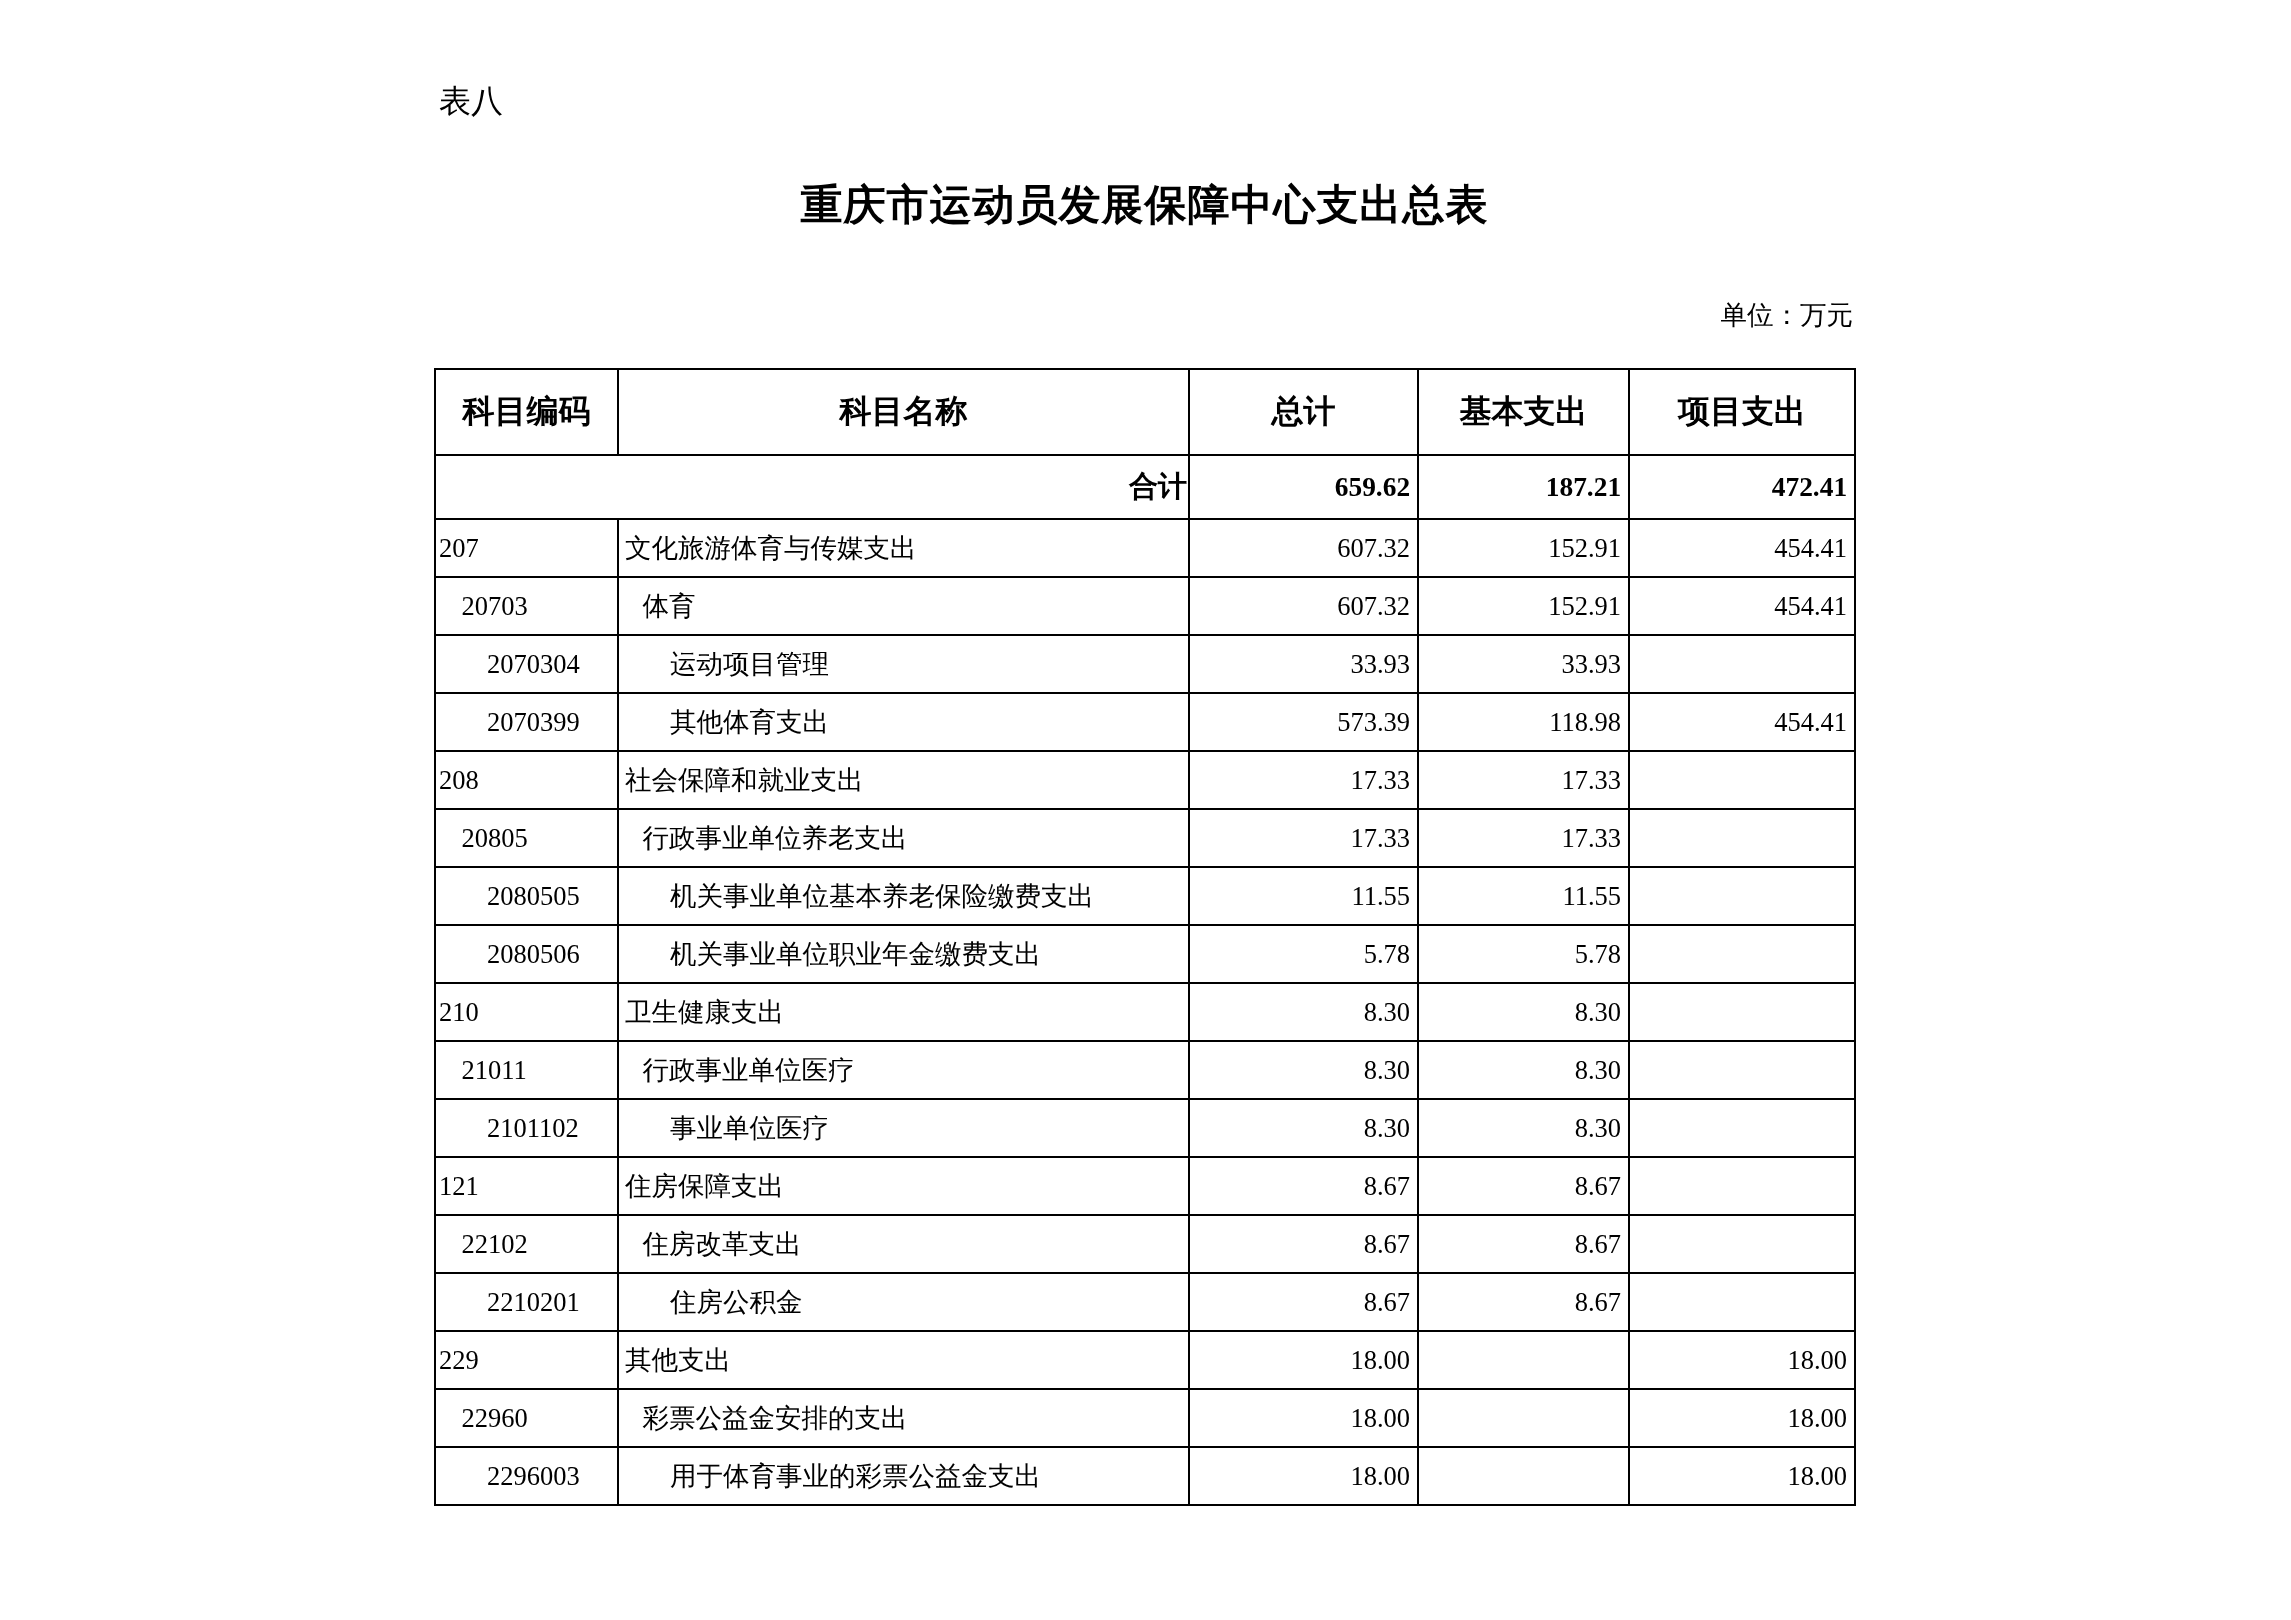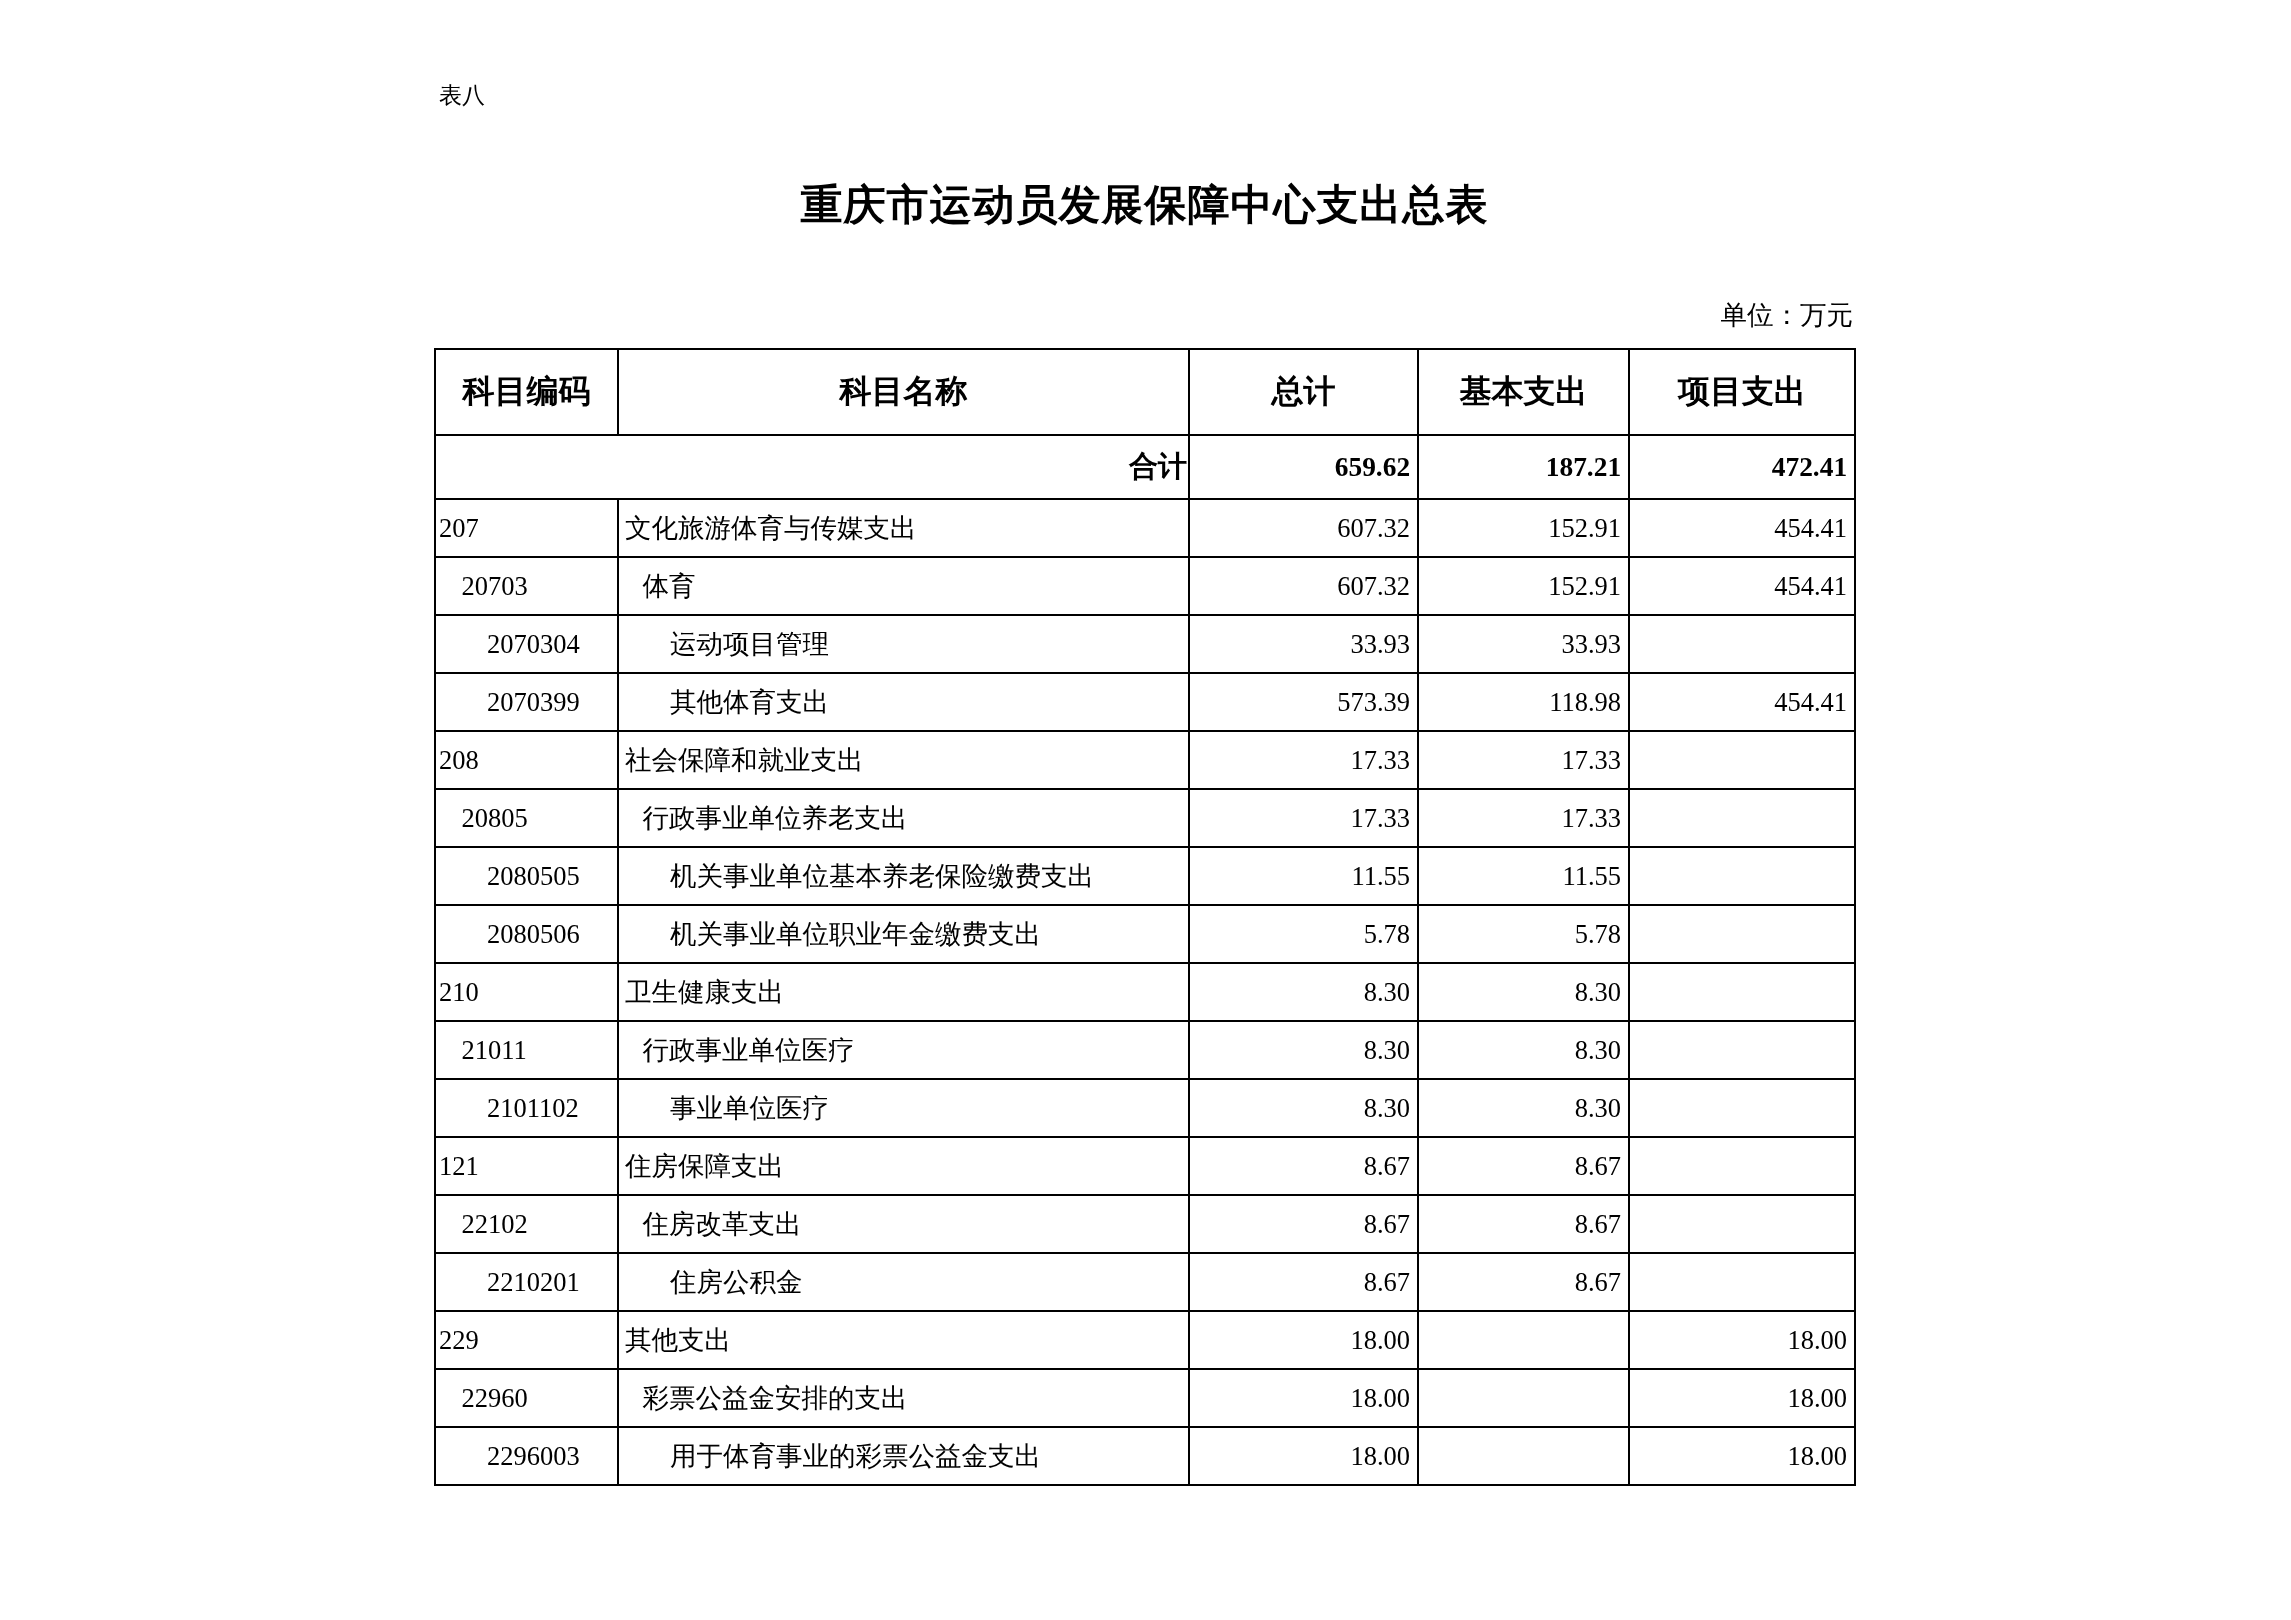--- a/index.html
+++ b/index.html
@@ -12,21 +12,21 @@
     height: 1620px;
     position: relative;
     color: #000;
     font-family: "Liberation Serif", serif;
     overflow: hidden;
   }
   .table-label {
     position: absolute;
     left: 439px;
     top: 80px;
-    font-size: 23px;
+    font-size: 32px;
     font-family: "Liberation Serif", serif;
   }
   .page-title {
     position: absolute;
     left: 434px;
     top: 177px;
     width: 1421px;
     text-align: center;
     font-size: 42px;
     font-weight: bold;
@@ -39,21 +39,21 @@
     left: 434px;
     top: 297px;
     width: 1419px;
     text-align: right;
     font-size: 26.5px;
     font-family: "Liberation Serif", serif;
   }
   table.expense {
     position: absolute;
     left: 434px;
-    top: 348px;
+    top: 368px;
     border-collapse: collapse;
     table-layout: fixed;
     border: 2.9px solid #000;
   }
   table.expense th,
   table.expense td {
     border: 2px solid #000;
     overflow: hidden;
     white-space: nowrap;
     vertical-align: middle;

